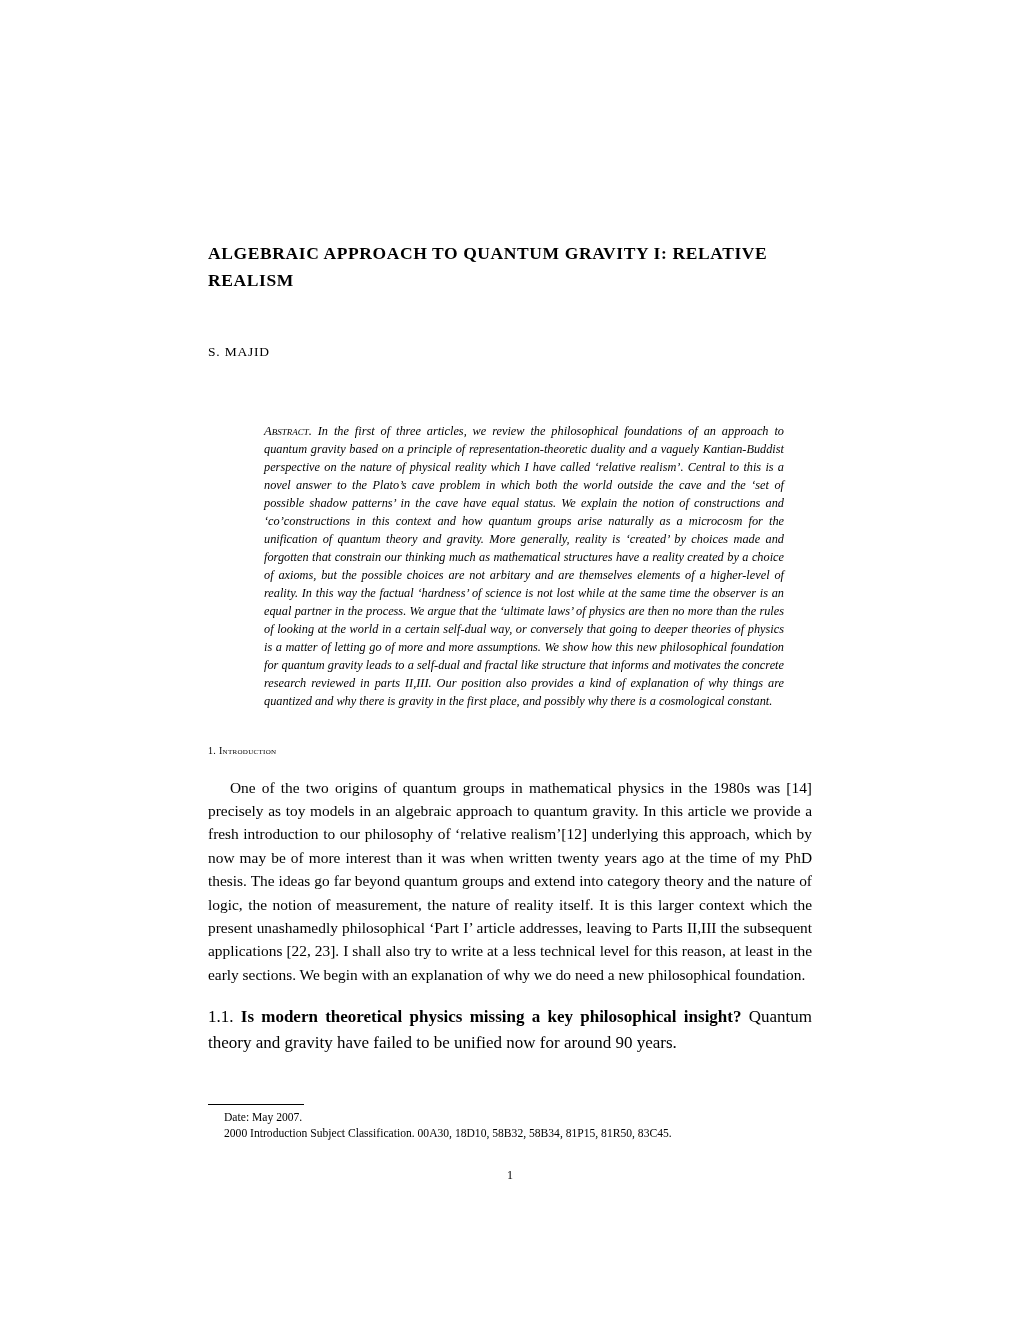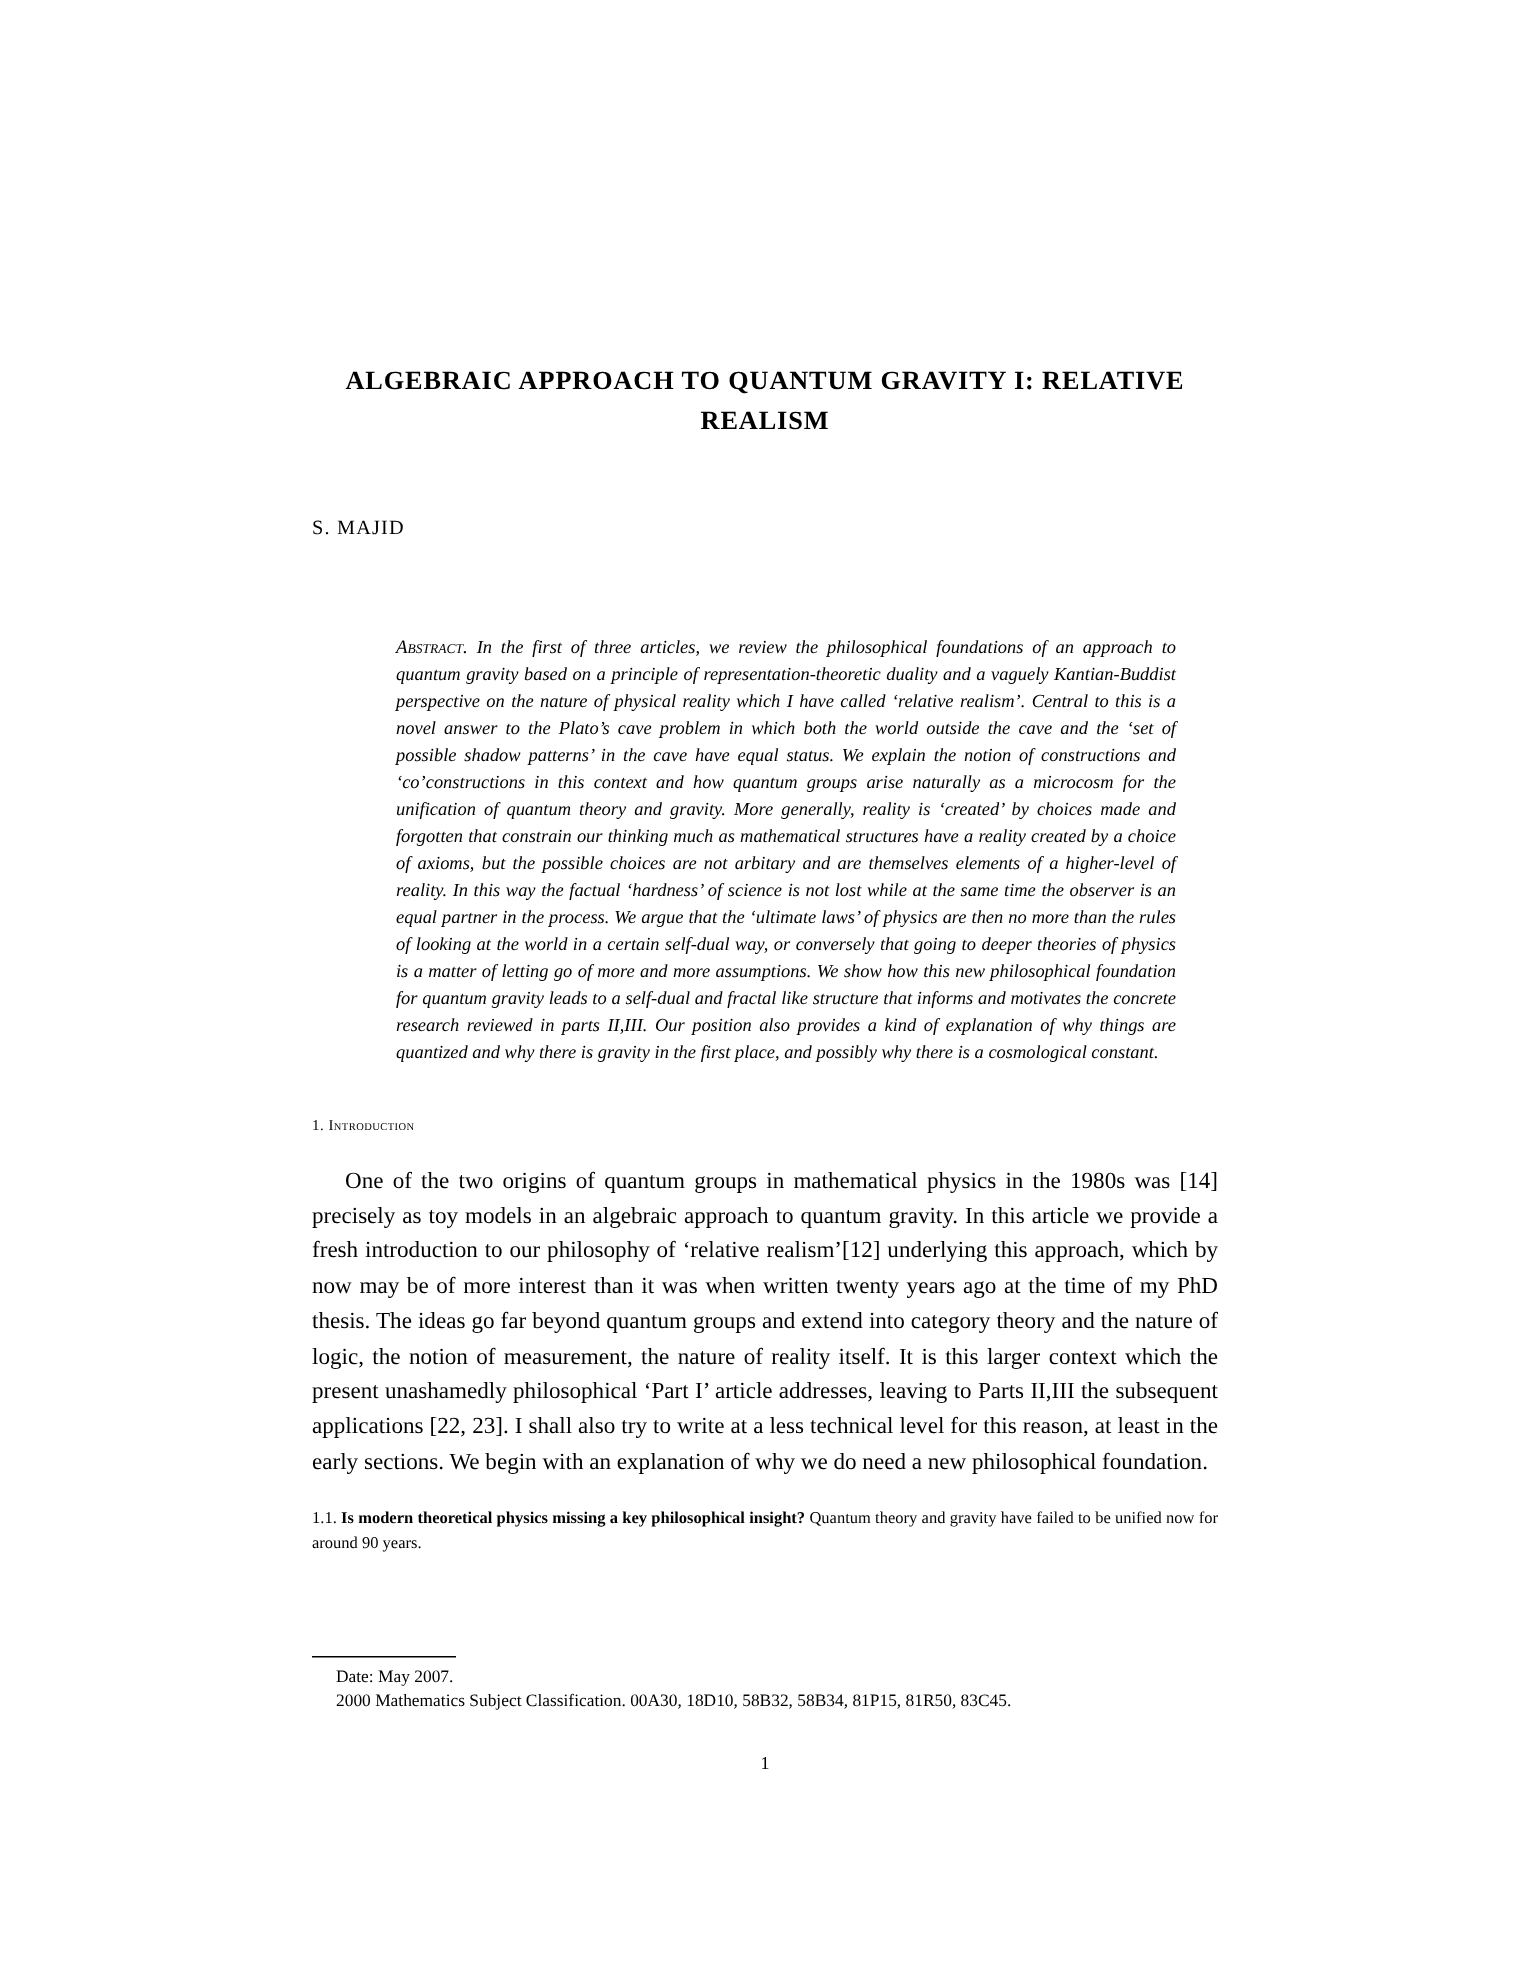--- a/index.html
+++ b/index.html
@@ -22,21 +22,20 @@
     height: 1320px;
   }
   .content {
     position: absolute;
     left: 208px;
     top: 0;
     width: 604px;
   }
   .title {
     margin-top: 240px;
-    text-align: center;
     font-weight: bold;
     font-size: 17.5px;
     letter-spacing: 0.6px;
     line-height: 1.55;
   }
   .author {
     margin-top: 50px;
     text-align: left;
     font-size: 13.5px;
     letter-spacing: 0.8px;
@@ -63,21 +62,21 @@
   }
   .body-par {
     margin-top: 20px;
     font-size: 15.4px;
     line-height: 1.52;
     text-align: justify;
     text-indent: 22px;
   }
   .subsection {
     margin-top: 18px;
-    font-size: 11px;
+    font-size: 17px;
     line-height: 1.52;
     text-align: justify;
   }
   .subsection .sub-num {
     font-weight: normal;
   }
   .subsection .sub-title {
     font-weight: bold;
   }
   .footnote-rule {
@@ -136,17 +135,17 @@
       <span class="sub-num">1.1.</span>
       <span class="sub-title">Is modern theoretical physics missing a key philosophical insight?</span><span> Quantum theory and gravity have failed to be unified now for around 90 years.</span>
     </div>
 
   </div>
 
   <div class="footnote-rule"></div>
 
   <div class="footnotes">
     <p><span class="it">Date</span><span>: May 2007.</span></p>
-    <p><span>2000 </span><span class="it">Mathematics Subject Classification.</span><span> 00A30, 18D10, 58B32, 58B34, 81P15, 81R50, 83C45.</span></p>
+    <p><span>2000 </span><span class="it">Introduction Subject Classification.</span><span> 00A30, 18D10, 58B32, 58B34, 81P15, 81R50, 83C45.</span></p>
   </div>
 
   <div class="pageno">1</div>
 </div>
 
 </body></html>

